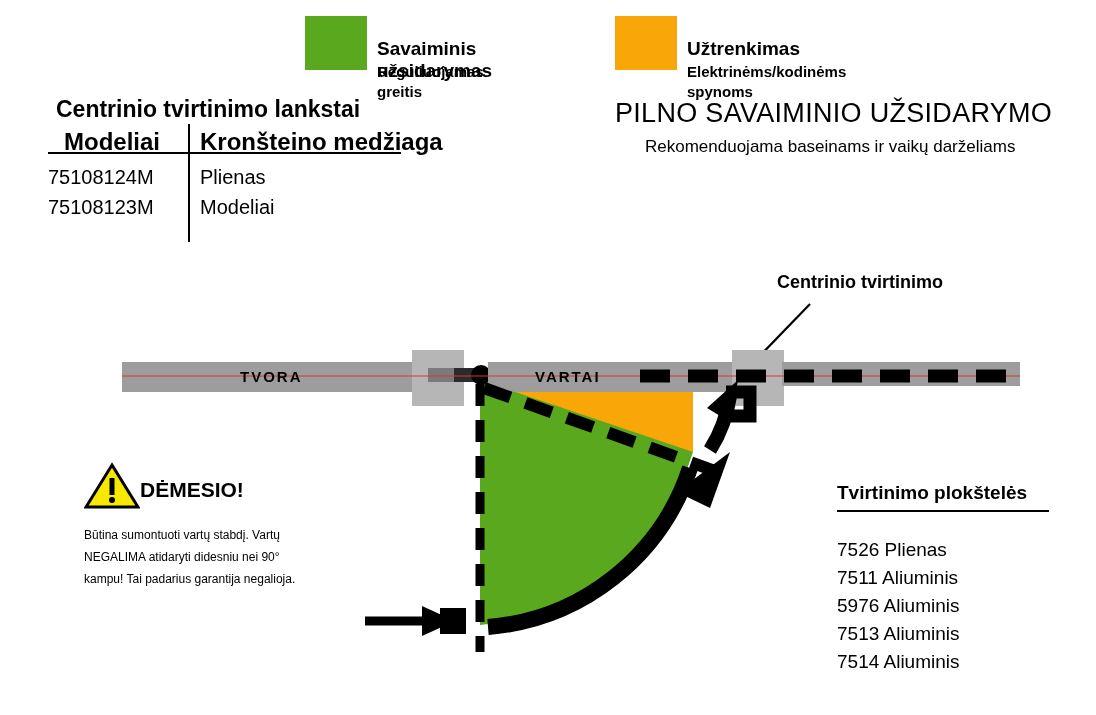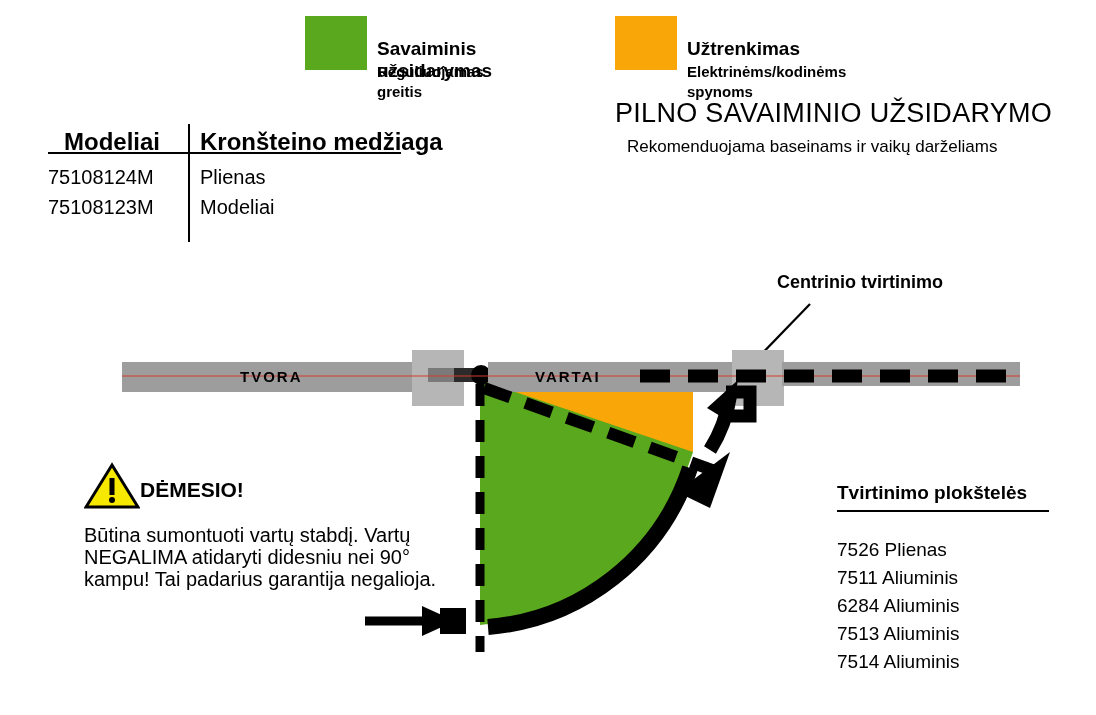--- a/index.html
+++ b/index.html
@@ -80,21 +80,21 @@
     letter-spacing: 2px;
     color: #000;
   }
 
   
   .warn-title {
     font-size: 21px;
     font-weight: bold;
   }
   .warn-body {
-    font-size: 20px;
+    font-size: 12px;
     line-height: 22px;
     white-space: pre-line;
   }
 
   
   .plate-title {
     font-size: 19px;
     font-weight: bold;
     white-space: nowrap;
   }
@@ -114,38 +114,39 @@
     <div class="abs legend-sub" style="left:72px; top:46px;">Reguliuojamas greitis</div>
   </div>
   <div class="abs" style="left:310px; top:0px;">
     <div class="abs legend-swatch" style="left:0px; top:0px; background:#f9a708;"></div>
     <div class="abs legend-title" style="left:72px; top:22px;">Užtrenkimas</div>
     <div class="abs legend-sub" style="left:72px; top:46px;">Elektrinėms/kodinėms spynoms</div>
   </div>
 </div>
 
 <div class="abs" style="left:48px; top:96px; width:420px; height:150px;">
+  <div class="abs tbl-title" style="left:8px; top:0px;">Centrinio tvirtinimo lankstai</div>
   <div class="abs tbl-head" style="left:16px; top:32px;">Modeliai</div>
   <div class="abs tbl-head" style="left:152px; top:32px;">Kronšteino medžiaga</div>
   <div class="abs rule-h" style="left:0px; top:56px; width:353px;"></div>
   <div class="abs rule-v" style="left:140px; top:28px; height:118px;"></div>
 
   <div class="abs" style="left:0px; top:70px;">
     <div class="abs tbl-cell" style="left:0px; top:0px;">75108124M</div>
     <div class="abs tbl-cell" style="left:152px; top:0px;">Plienas</div>
   </div>
   <div class="abs" style="left:0px; top:100px;">
     <div class="abs tbl-cell" style="left:0px; top:0px;">75108123M</div>
     <div class="abs tbl-cell" style="left:152px; top:0px;">Modeliai</div>
   </div>
 </div>
 
 <div class="abs" style="left:615px; top:98px;">
   <div class="headline">PILNO SAVAIMINIO UŽSIDARYMO</div>
-  <div class="headline-sub" style="margin-top:8px; margin-left:12px;">Rekomenduojama baseinams ir vaikų darželiams</div>
+  <div class="headline-sub" style="margin-top:8px; margin-left:30px;">Rekomenduojama baseinams ir vaikų darželiams</div>
 </div>
 
 <div class="abs callout-label" style="left:777px; top:272px;">Centrinio tvirtinimo</div>
 <svg class="abs" width="120" height="90" style="left:700px; top:296px;">
   <defs>
     <marker id="cArrow" markerWidth="7" markerHeight="7" refX="5" refY="3.5" orient="auto">
       <polygon points="0 0, 7 3.5, 0 7" fill="#000"></polygon>
     </marker>
   </defs>
   <line x1="110" y1="8" x2="48" y2="72" stroke="#000" stroke-width="2.2" marker-end="url(#cArrow)"></line>
@@ -209,17 +210,17 @@
 NEGALIMA atidaryti didesniu nei 90°
 kampu! Tai padarius garantija negalioja.</div>
 </div>
 
 <div class="abs" style="left:837px; top:482px; width:230px;">
   <div class="plate-title">Tvirtinimo plokštelės</div>
   <div class="rule-h" style="width:212px; margin-top:6px;"></div>
   <div style="margin-top:24px;">
     <div class="plate-item">7526 Plienas</div>
     <div class="plate-item">7511 Aliuminis</div>
-    <div class="plate-item">6284 Aliuminis</div>
+    <div class="plate-item">5976 Aliuminis</div>
     <div class="plate-item">7513 Aliuminis</div>
     <div class="plate-item">7514 Aliuminis</div>
   </div>
 </div>
 
 </body></html>

